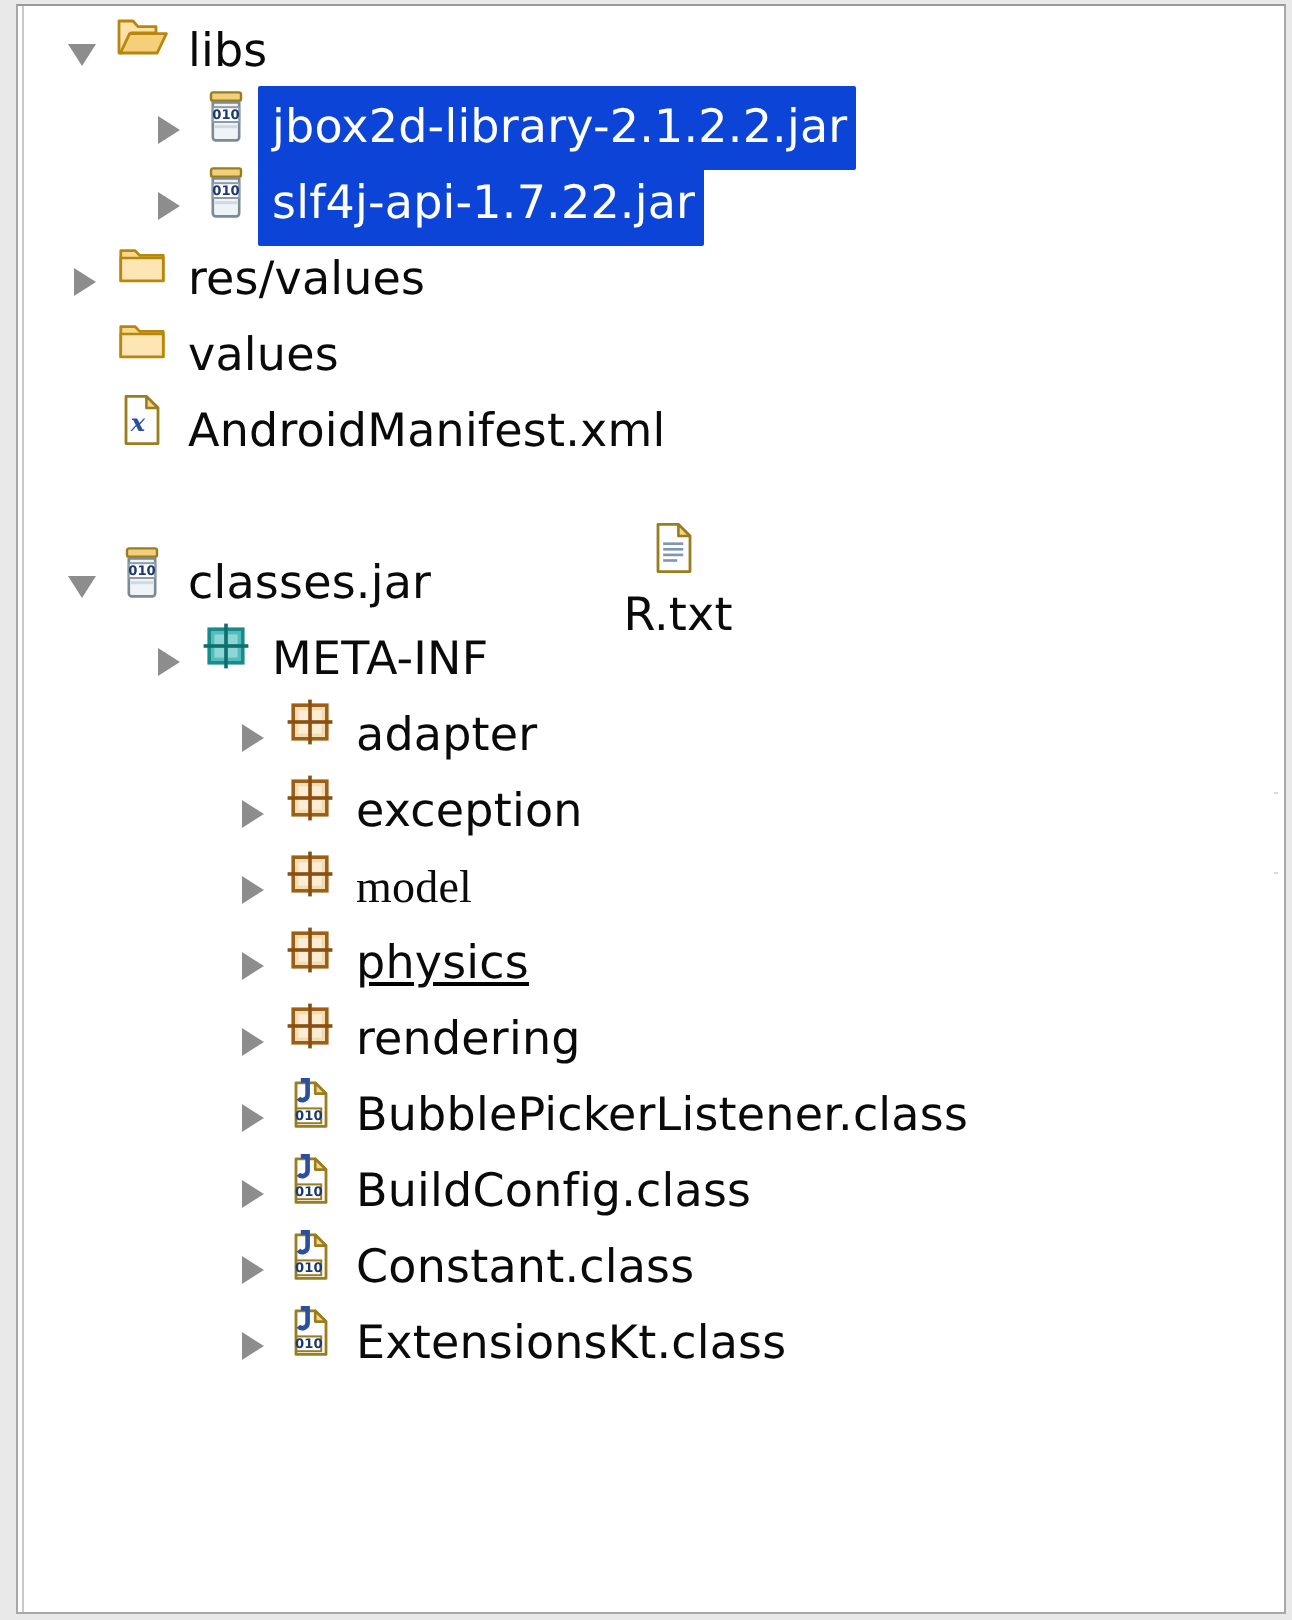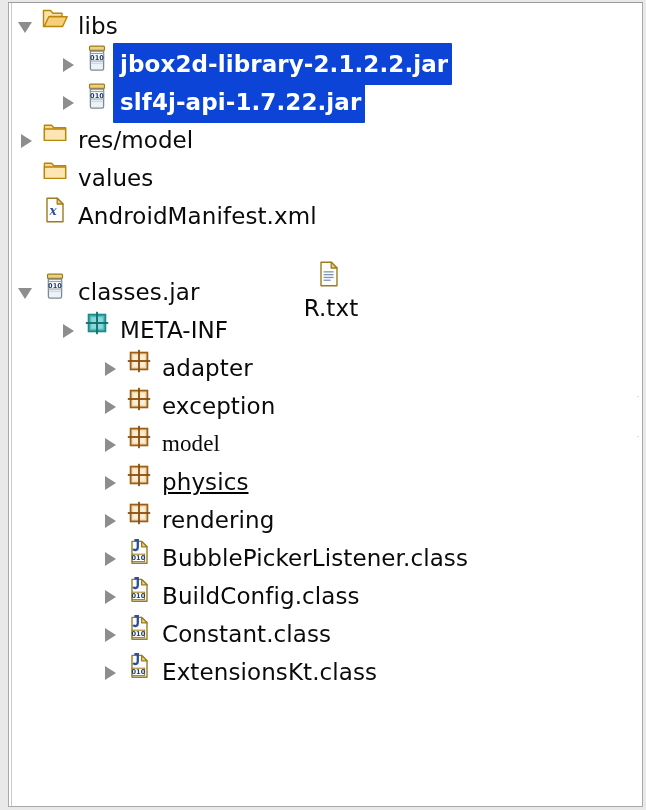--- a/index.html
+++ b/index.html
@@ -51,20 +51,21 @@
   #right-rail .tick {
     position: absolute;
     right: 0;
     width: 2px; height: 1px;
     background: #d9d9d9;
   }
 
   #tree {
     position: relative;
     padding-top: 4px;
+    padding-left: 16px;
   }
 
   .row {
     position: relative;
     height: 38px;
     display: flex;
     align-items: center;
     white-space: nowrap;
   }
 
@@ -111,21 +112,20 @@
     color: #0a0a0a;
     letter-spacing: 0.1px;
     padding: 0 4px 0 7px;
     margin-left: 2px;
   }
   .row.selected .label {
     background: #0b44d6;
     color: #ffffff;
     padding: 2px 4px 2px 7px;
     border-radius: 1px;
-    font-weight: bold;
   }
 </style>
 </head>
 <body>
 
 <div id="tree-panel">
   <div id="tree-frame">
     <div id="left-rail"></div>
     <div id="right-rail">
       <div class="tick" style="top:393px"></div>
@@ -169,21 +169,21 @@
           <span class="label">slf4j-api-1.7.22.jar</span>
         </div>
         <div class="row" style="padding-left: 6px;">
           <div class="twisty closed"></div>
           <span class="icon">
             <svg width="24" height="22" viewBox="0 0 24 22">
               <path d="M1.4 19.4V4.3h7.2l2.2 2.4h11.8v12.7z" fill="#fbd98c" stroke="#b8860b" stroke-width="1.4" stroke-linejoin="round"></path>
               <path d="M1.4 8.0h21.2v11.4H1.4z" fill="#fde6b3" stroke="#b8860b" stroke-width="1.3"></path>
             </svg>
           </span>
-          <span class="label">res/model</span>
+          <span class="label">res/values</span>
         </div>
         <div class="row" style="padding-left: 6px;">
           <div class="twisty"></div>
           <span class="icon">
             <svg width="24" height="22" viewBox="0 0 24 22">
               <path d="M1.4 19.4V4.3h7.2l2.2 2.4h11.8v12.7z" fill="#fbd98c" stroke="#b8860b" stroke-width="1.4" stroke-linejoin="round"></path>
               <path d="M1.4 8.0h21.2v11.4H1.4z" fill="#fde6b3" stroke="#b8860b" stroke-width="1.3"></path>
             </svg>
           </span>
           <span class="label">values</span>

